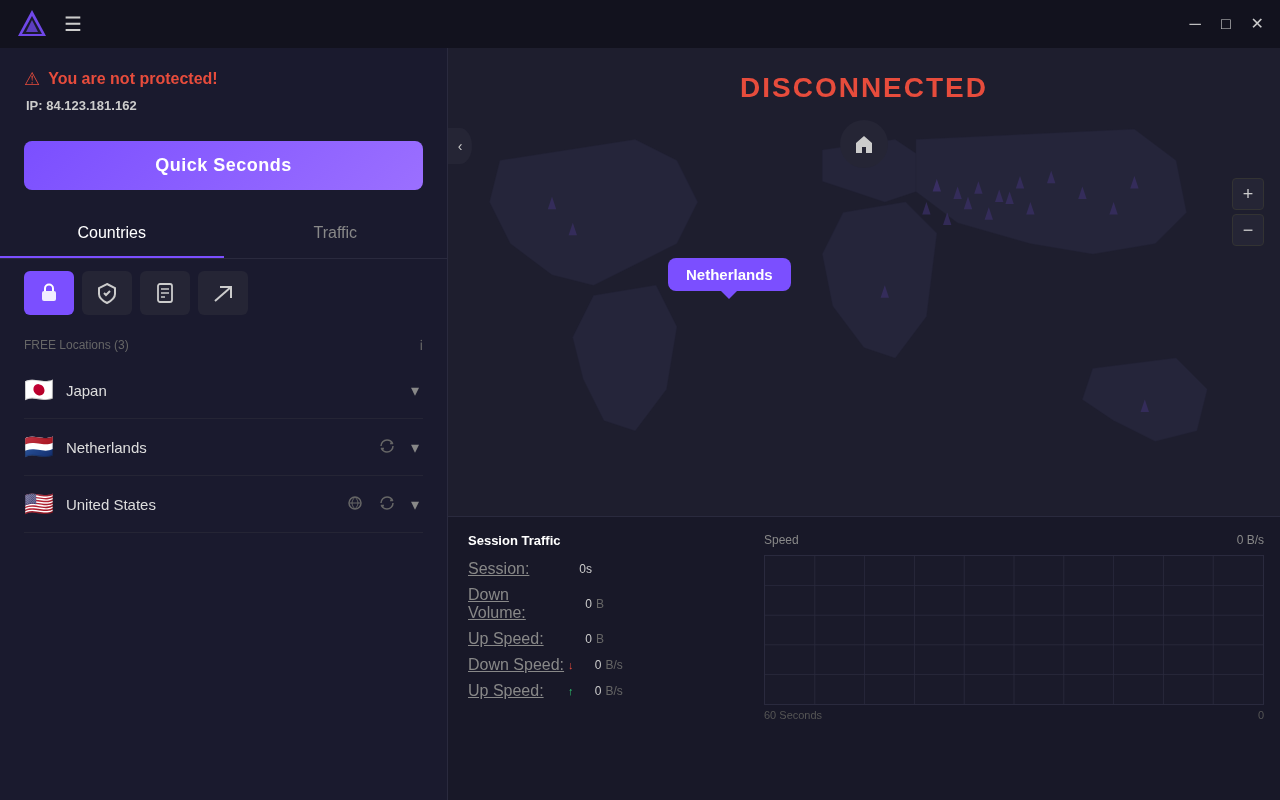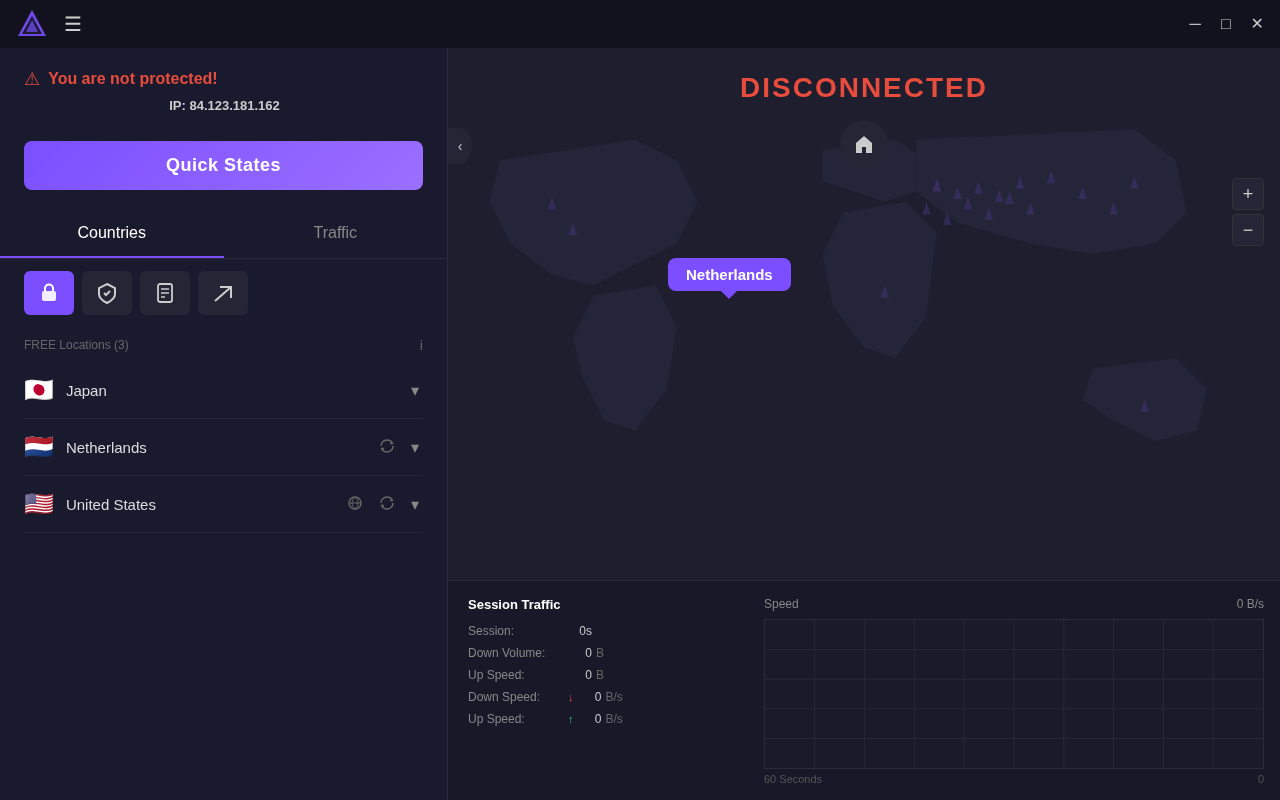--- a/index.html
+++ b/index.html
@@ -84,21 +84,20 @@
     }
     .not-protected-text {
       color: #e74c3c;
       font-weight: 700;
       font-size: 16px;
     }
     .ip-text {
       color: #999;
       font-size: 13px;
       padding-left: 2px;
-      text-align: center;
     }
     .ip-text span {
       color: #ccc;
       font-weight: 600;
     }
 
     .quick-connect-btn {
       margin: 12px 24px 20px 24px;
       background: linear-gradient(135deg, #7b4fff, #9b6fff);
       color: #fff;
@@ -360,21 +359,21 @@
       border-right: 8px solid transparent;
       border-top: 8px solid #7b4fff;
     }
 
     
     .stats-panel {
       position: absolute;
       bottom: 0;
       left: 0;
       right: 0;
-      height: 220px;
+      height: 284px;
       background: #181828;
       display: flex;
       border-top: 1px solid #2a2a3e;
     }
 
     .session-traffic {
       width: 300px;
       padding: 16px 20px;
       flex-shrink: 0;
     }
@@ -384,22 +383,23 @@
       font-weight: 600;
       margin-bottom: 12px;
     }
     .stat-row {
       display: flex;
       align-items: center;
       margin-bottom: 8px;
     }
     .stat-label {
       color: #888;
-      font-size: 12px;
+      font-size: 16px;
       width: 100px;
+      text-decoration: underline;
     }
     .stat-value {
       color: #ccc;
       font-size: 12px;
       min-width: 24px;
       text-align: right;
     }
     .stat-unit {
       color: #666;
       font-size: 12px;
@@ -475,21 +475,21 @@
       <div class="not-protected">
         <span class="alert-icon">⚠</span>
         <span class="not-protected-text">You are not protected!</span>
       </div>
       <div class="ip-text">
         <span>IP:</span>
         <span>84.123.181.162</span>
       </div>
     </div>
 
-    <button class="quick-connect-btn">Quick States</button>
+    <button class="quick-connect-btn">Quick Seconds</button>
 
     <div class="tabs">
       <div class="tab active">Countries</div>
       <div class="tab">Traffic</div>
     </div>
 
     <div class="filter-icons">
       <button class="filter-btn active">
         <svg width="22" height="22" viewBox="0 0 22 22">
           <rect x="4" y="9" width="14" height="10" rx="2" fill="currentColor" opacity="0.9"></rect>

